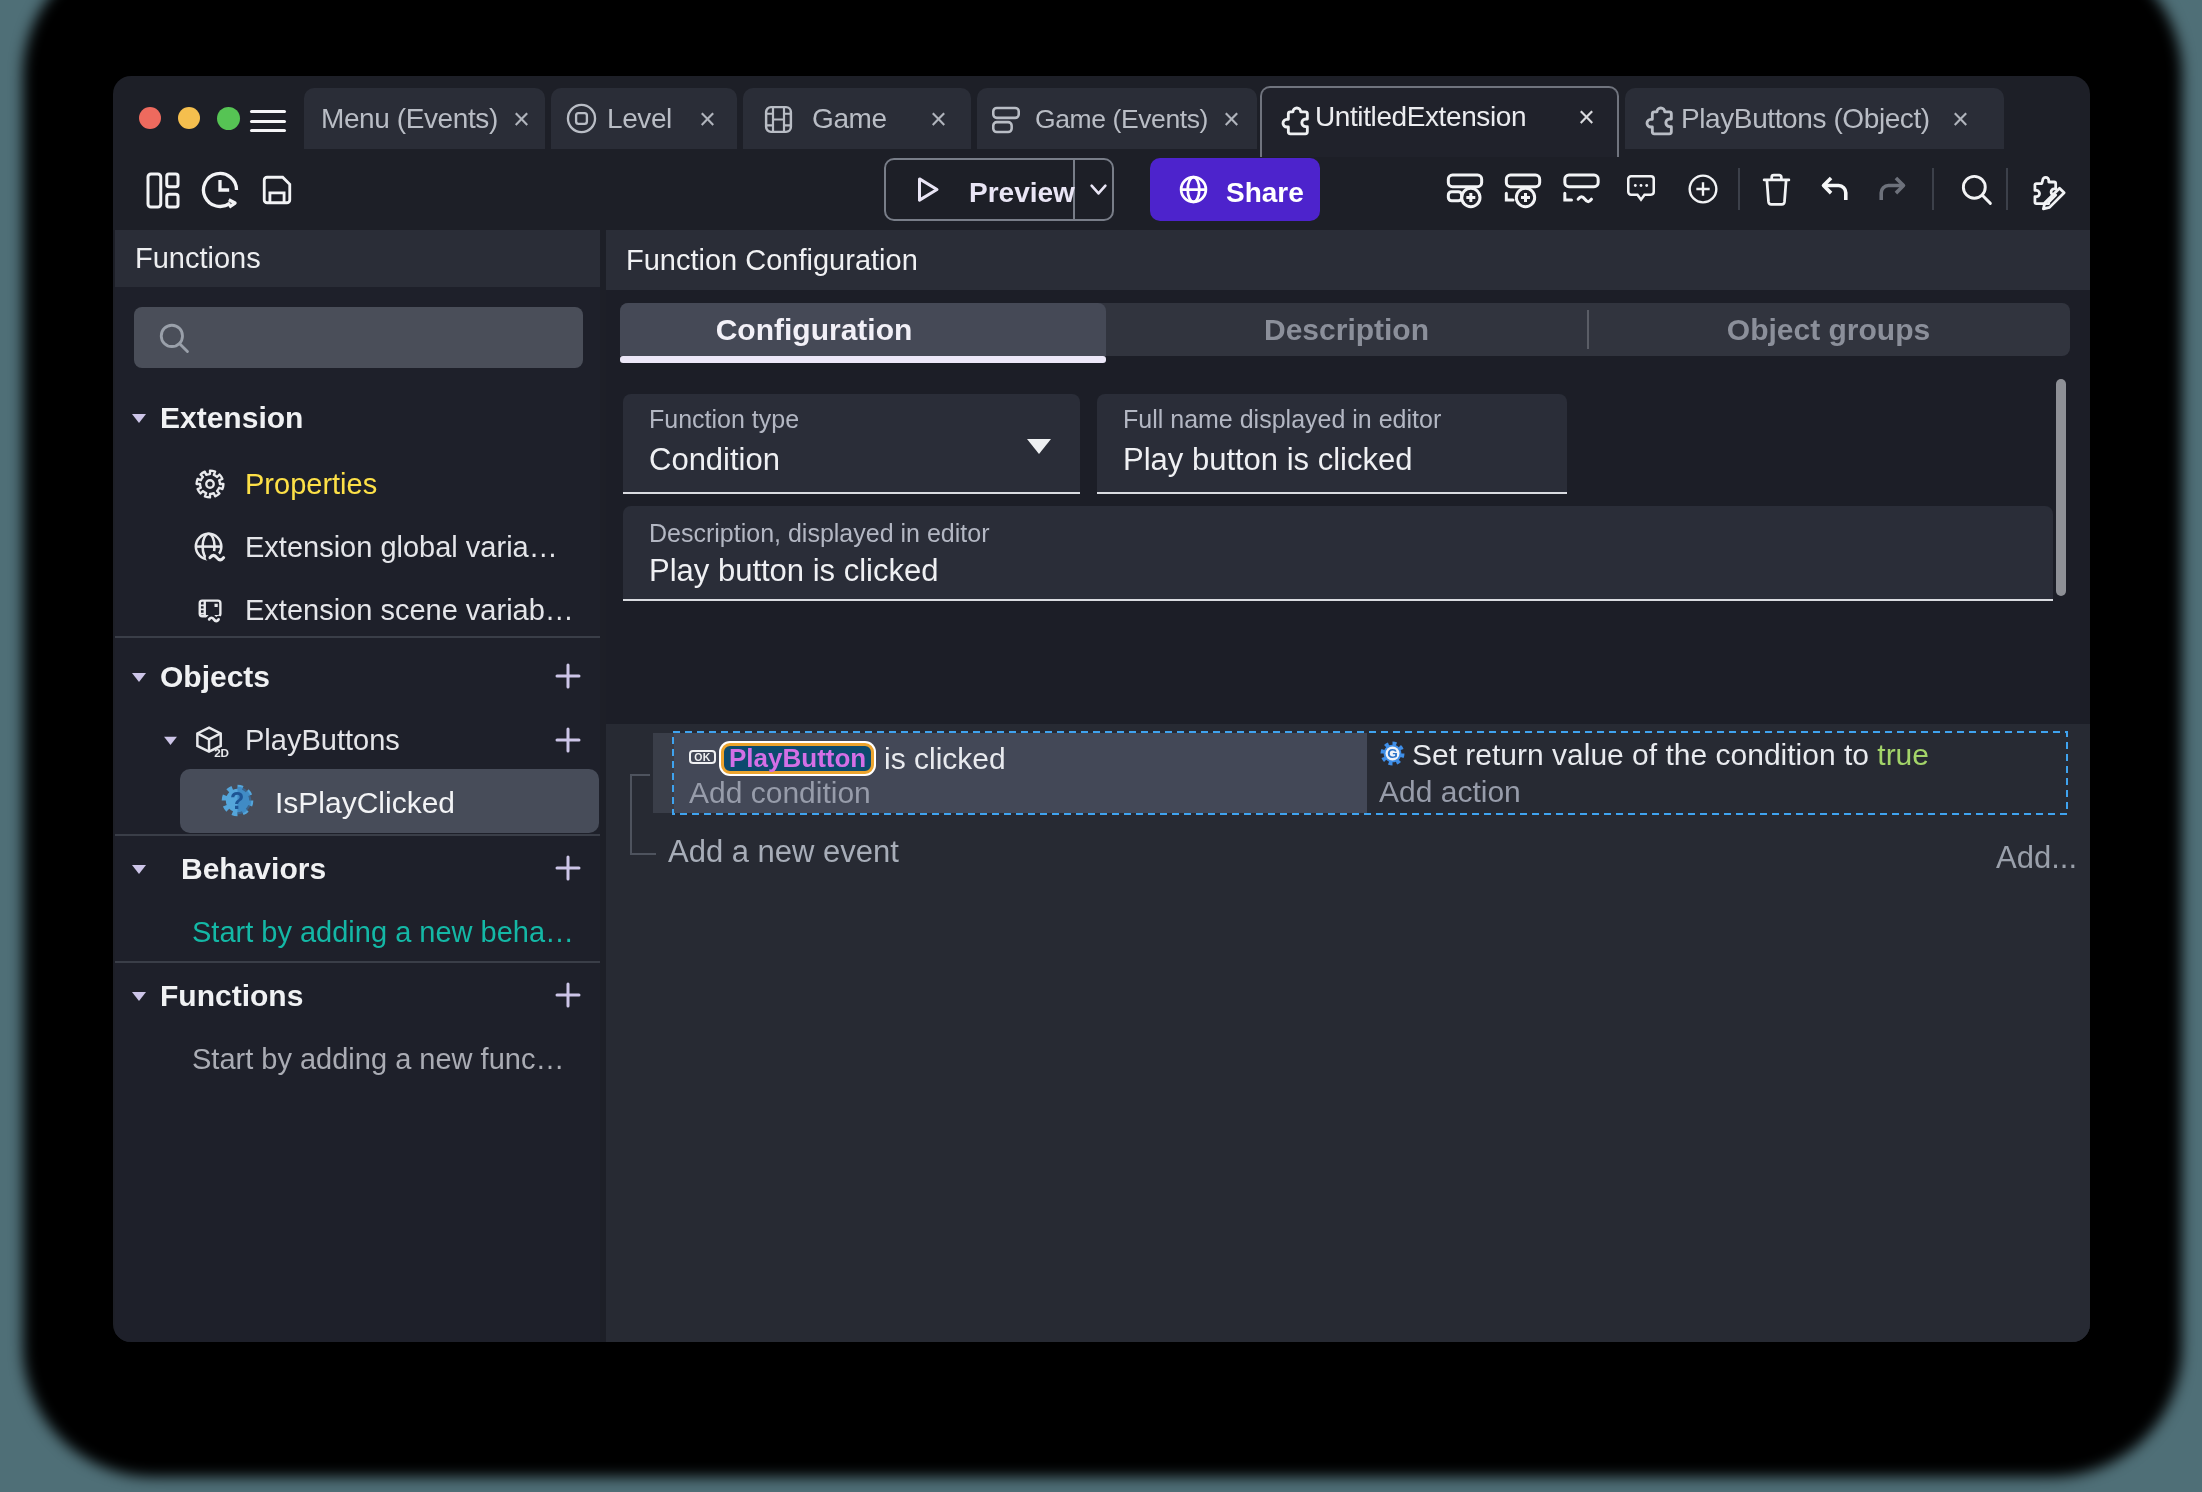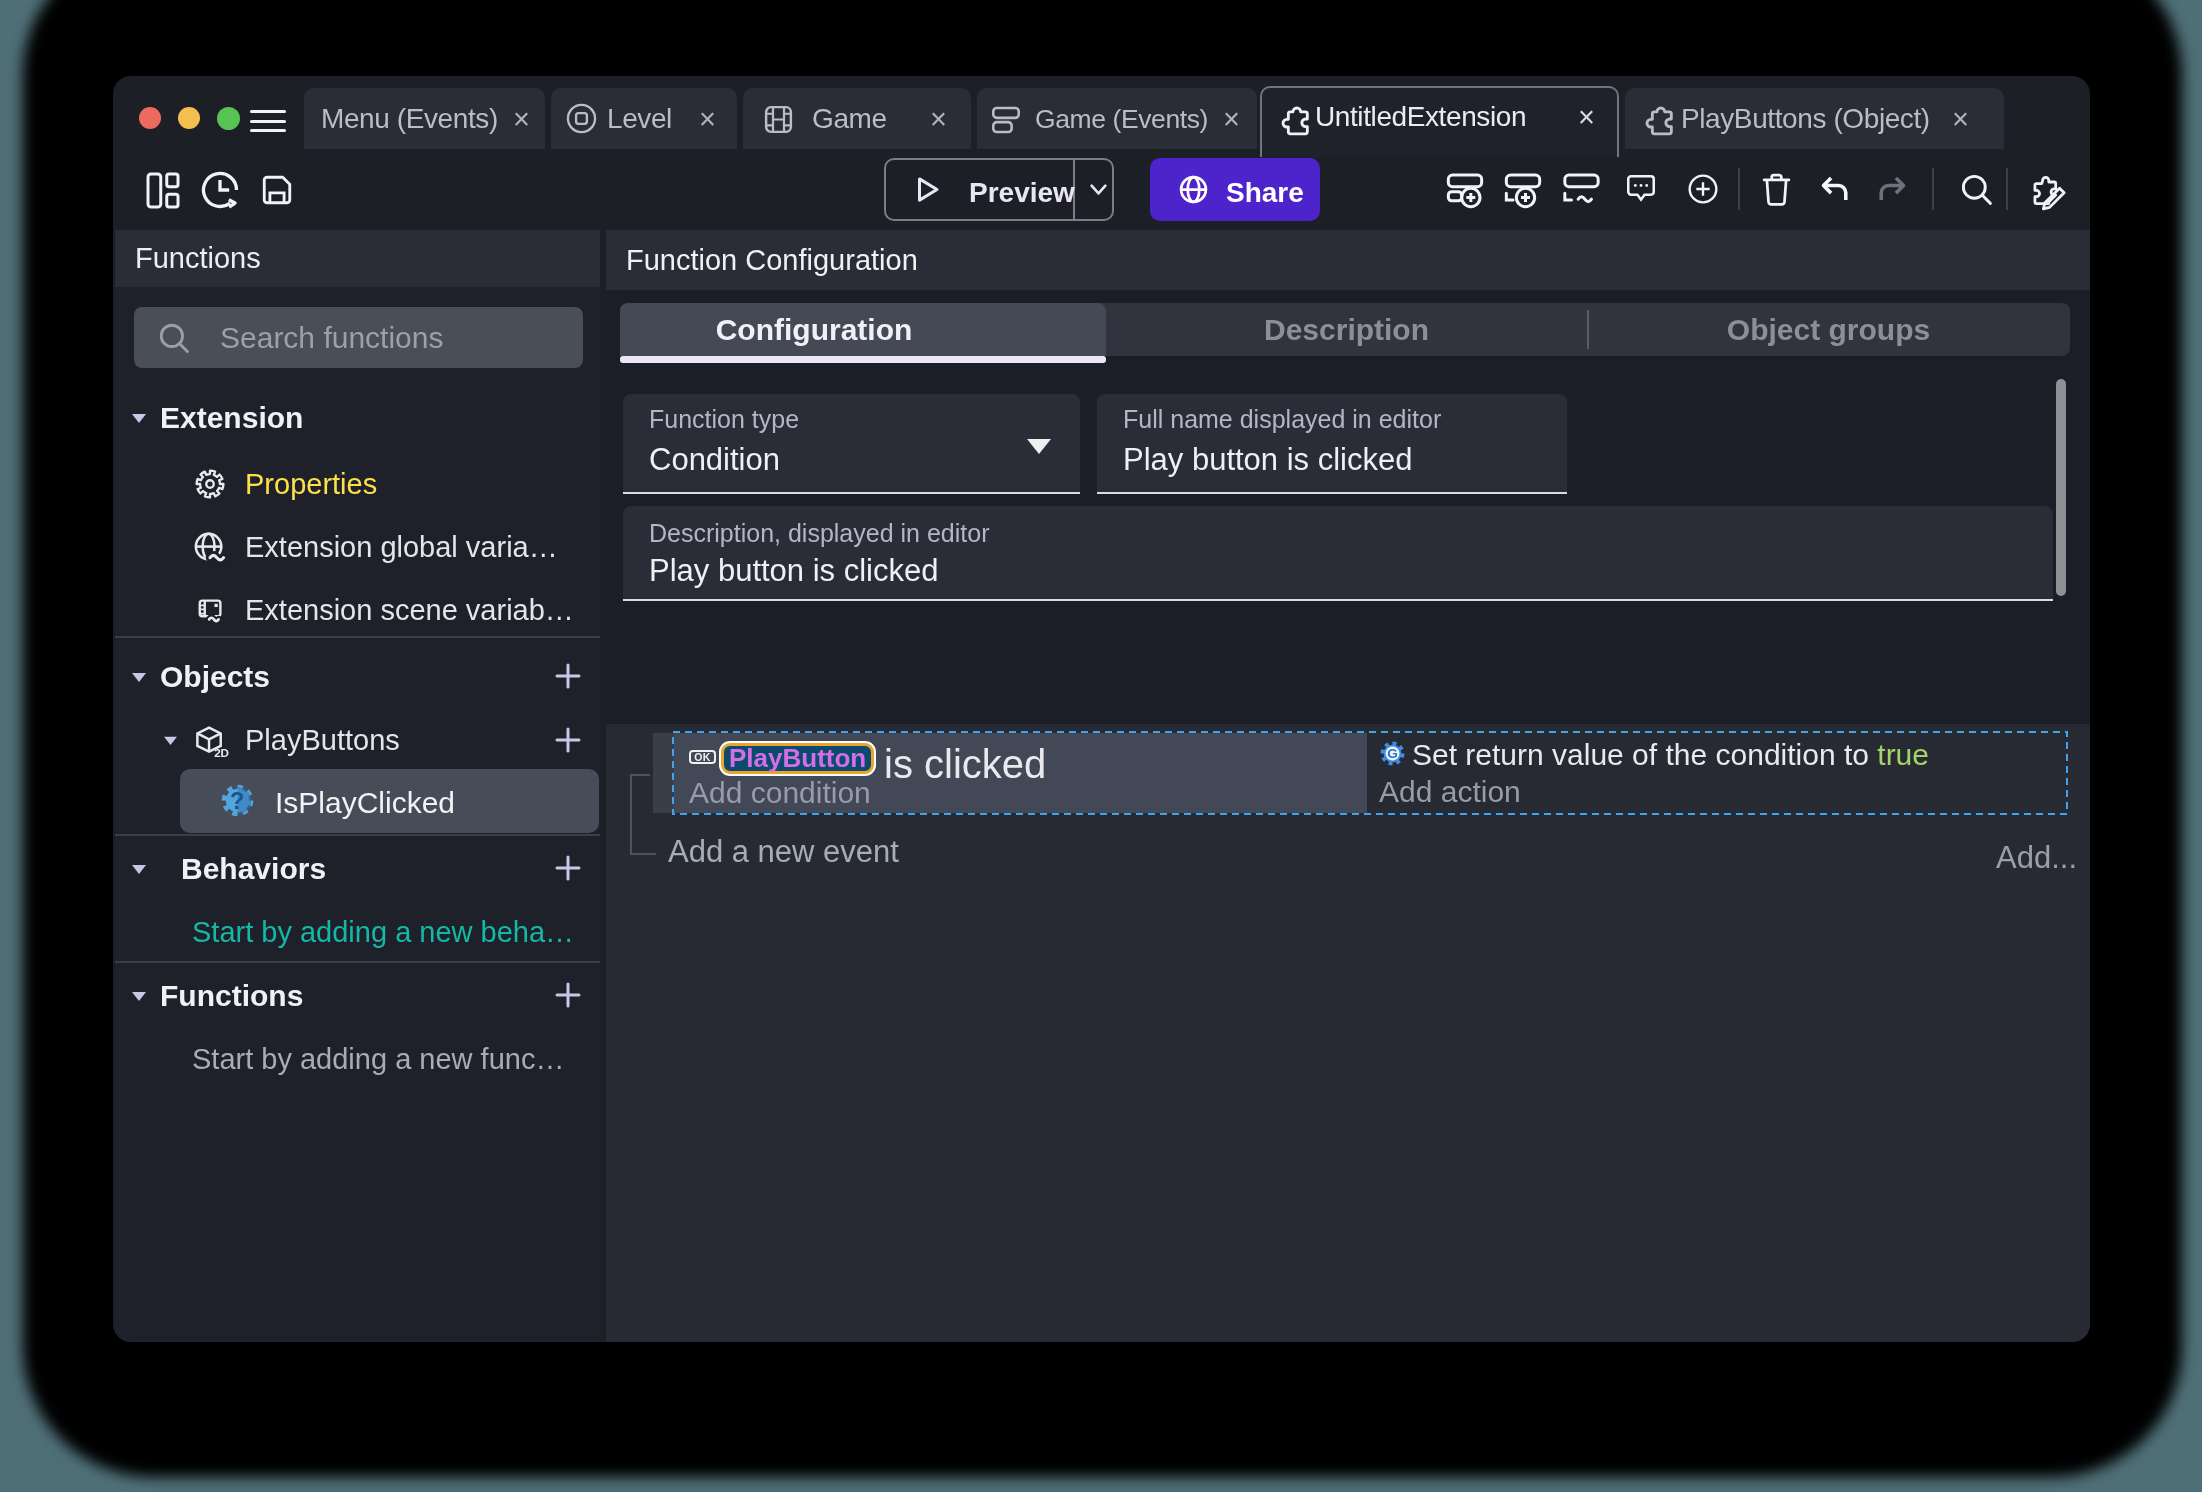--- a/index.html
+++ b/index.html
@@ -163,21 +163,20 @@
   <div class="abs" style="left:1893px;top:92px;width:2px;height:42px;background:#3c404a;"></div>
   <svg style="left:1915px;top:96px;" width="40" height="40" viewBox="0 0 26 26" fill="none" stroke="#f2f3f5" stroke-width="1.8">
       <path d="M9.5 5.5 a2 2 0 0 1 4 0 v1 h3.5 a1 1 0 0 1 1 1 v3.5 h-1 a2 2 0 0 0 0 4 h1 l-4.5 4.5 v1 h-8 a1 1 0 0 1 -1 -1 v-3.5 h1 a2 2 0 0 0 0 -4 h-1 v-3.5 a1 1 0 0 1 1 -1 h3.5 Z" stroke-linejoin="round"></path>
       <path d="M20.5 10.5 l3 3 -9.5 9.5 -4 1 1 -4 Z" stroke-linejoin="round"></path>
     </svg>
 
   <div class="abs" style="left:2px;top:154px;width:485px;height:1112px;background:#1e202a;"></div>
   <div class="abs" style="left:2px;top:154px;width:485px;height:57px;background:#2a2d37;"></div>
   <div class="abs" style="left:22px;top:154px;height:57px;display:flex;align-items:center;font-size:29px;color:#edeef0;">Functions</div>
   <div class="abs" style="left:21px;top:231px;width:449px;height:61px;background:#4a4e59;border-radius:8px;"></div>
-  <div class="abs" style="left:107px;top:231px;height:61px;display:flex;align-items:center;font-size:30px;color:#9ba0ab;">Search functions</div>
   <svg style="left:44px;top:245px;" width="34" height="34" viewBox="0 0 24 24" fill="none" stroke="#9aa0aa" stroke-width="2">
     <circle cx="10.5" cy="10.5" r="7.5"></circle>
       <path d="M16 16 L21.5 21.5" stroke-linecap="round"></path>
   </svg>
 
   <svg style="left:83px;top:394px;" width="28" height="28" viewBox="0 0 24 24" fill="none" stroke="#e8e9ec" stroke-width="2">
       <path d="M12.00 0.50 A11.50 11.50 0 0 1 16.40 1.38 L15.25 4.15 A8.50 8.50 0 0 1 18.01 5.99 L20.13 3.87 A11.50 11.50 0 0 1 22.62 7.60 L19.85 8.75 A8.50 8.50 0 0 1 20.50 12.00 L23.50 12.00 A11.50 11.50 0 0 1 22.62 16.40 L19.85 15.25 A8.50 8.50 0 0 1 18.01 18.01 L20.13 20.13 A11.50 11.50 0 0 1 16.40 22.62 L15.25 19.85 A8.50 8.50 0 0 1 12.00 20.50 L12.00 23.50 A11.50 11.50 0 0 1 7.60 22.62 L8.75 19.85 A8.50 8.50 0 0 1 5.99 18.01 L3.87 20.13 A11.50 11.50 0 0 1 1.38 16.40 L4.15 15.25 A8.50 8.50 0 0 1 3.50 12.00 L0.50 12.00 A11.50 11.50 0 0 1 1.38 7.60 L4.15 8.75 A8.50 8.50 0 0 1 5.99 5.99 L3.87 3.87 A11.50 11.50 0 0 1 7.60 1.38 L8.75 4.15 A8.50 8.50 0 0 1 12.00 3.50 Z" stroke-linejoin="round"></path>
       <circle cx="12" cy="12" r="3.2"></circle>
     </svg>
   <svg style="left:80px;top:455px;" width="34" height="34" viewBox="0 0 24 24" fill="none" stroke="#e8e9ec" stroke-width="1.8">
@@ -286,21 +285,21 @@
   <div class="abs" style="left:493px;top:648px;width:1484px;height:618px;background:#272a33;"></div>
   <div class="abs" style="left:540px;top:657px;width:21px;height:80px;background:#3a3e49;"></div>
   <div class="abs" style="left:561px;top:657px;width:693px;height:80px;background:#434857;"></div>
   <svg style="left:559px;top:655px;" width="1396" height="84">
       <rect x="1" y="1" width="1394" height="82" fill="none" stroke="#3fa3ef" stroke-width="2" stroke-dasharray="7 5"></rect>
     </svg>
 
   <div class="abs" style="left:576px;top:674px;width:27px;height:14px;border:2px solid #f0f1f3;border-radius:4px;
        display:flex;align-items:center;justify-content:center;font-size:10.5px;font-weight:bold;color:#f0f1f3;letter-spacing:0.5px;">OK</div>
   <div class="abs" style="left:608px;top:667px;height:31px;background:#0c4a6e;border:3.5px solid #eba42e;box-shadow:0 0 0 2px #ffffff; border-radius:9px;display:flex;align-items:center;padding:0 5px;font-size:26px;font-weight:bold;color:#d36fe6;">PlayButton</div>
-  <div class="abs" style="left:771px;top:666px;font-size:40px;color:#e8eaee;">is clicked</div>
+  <div class="abs" style="left:771px;top:666px;font-size:30px;color:#e8eaee;">is clicked</div>
   <div class="abs" style="left:576px;top:700px;font-size:30px;color:#979caa;">Add condition</div>
 
   <svg style="left:1267px;top:665px;" width="25" height="25" viewBox="0 0 24 24">
       <path d="M12.00 0.50 A11.50 11.50 0 0 1 16.40 1.38 L15.25 4.15 A8.50 8.50 0 0 1 18.01 5.99 L20.13 3.87 A11.50 11.50 0 0 1 22.62 7.60 L19.85 8.75 A8.50 8.50 0 0 1 20.50 12.00 L23.50 12.00 A11.50 11.50 0 0 1 22.62 16.40 L19.85 15.25 A8.50 8.50 0 0 1 18.01 18.01 L20.13 20.13 A11.50 11.50 0 0 1 16.40 22.62 L15.25 19.85 A8.50 8.50 0 0 1 12.00 20.50 L12.00 23.50 A11.50 11.50 0 0 1 7.60 22.62 L8.75 19.85 A8.50 8.50 0 0 1 5.99 18.01 L3.87 20.13 A11.50 11.50 0 0 1 1.38 16.40 L4.15 15.25 A8.50 8.50 0 0 1 3.50 12.00 L0.50 12.00 A11.50 11.50 0 0 1 1.38 7.60 L4.15 8.75 A8.50 8.50 0 0 1 5.99 5.99 L3.87 3.87 A11.50 11.50 0 0 1 7.60 1.38 L8.75 4.15 A8.50 8.50 0 0 1 12.00 3.50 Z" fill="#3e8ee8"></path>
       <circle cx="12" cy="12" r="6.7" fill="#eef2f8"></circle>
       <text x="12" y="16.6" font-size="13" font-weight="bold" fill="#2a72c8" text-anchor="middle" font-family="Liberation Sans">G</text>
     </svg>
   <div class="abs" style="left:1299px;top:662px;font-size:30px;color:#e8eaee;">Set return value of the condition to <span style="color:#a3d469;">true</span></div>
   <div class="abs" style="left:1266px;top:699px;font-size:30px;color:#979caa;">Add action</div>
 

